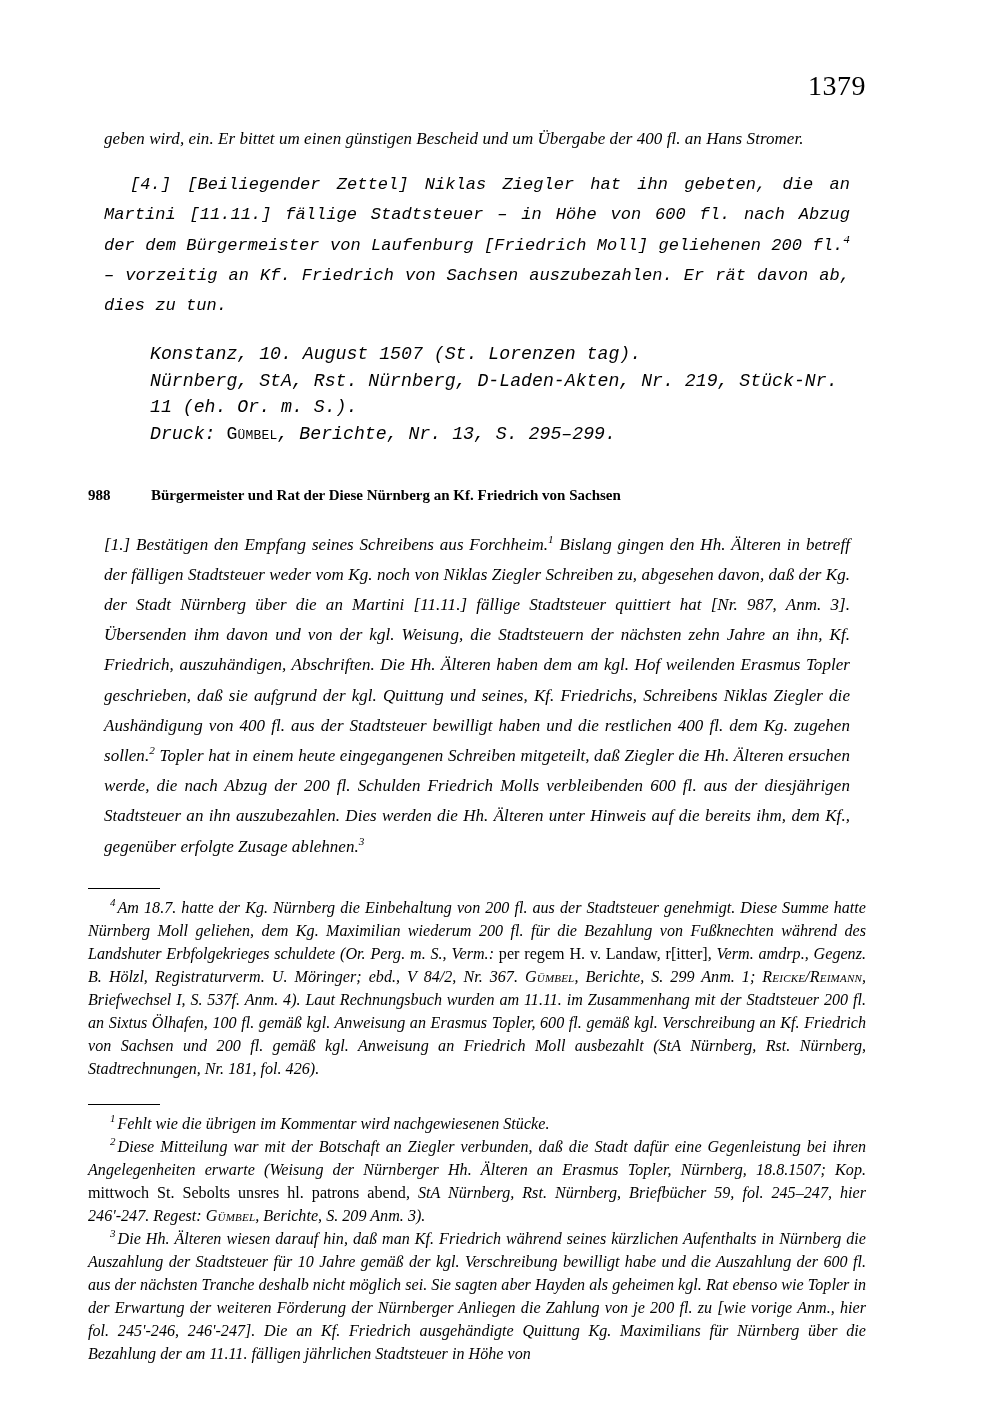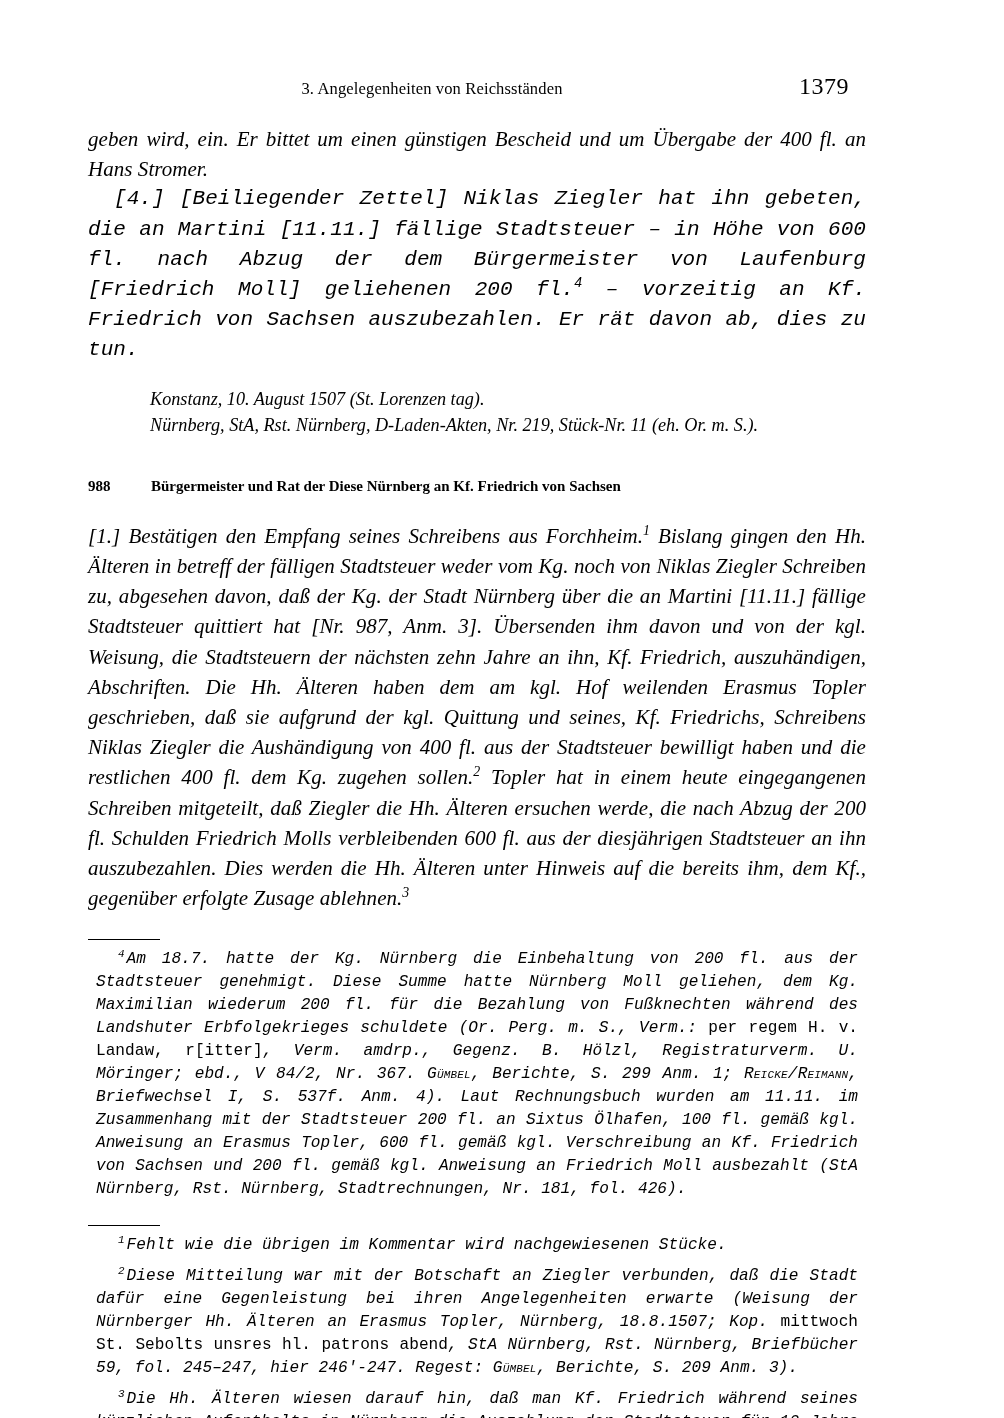--- a/index.html
+++ b/index.html
@@ -35,34 +35,34 @@
   .runhead-title {
     position: absolute;
     left: 0;
     right: 0;
     text-align: center;
     padding-right: 90px;
     letter-spacing: 0.15px;
   }
   .runhead-folio {
     position: absolute;
-    right: 17px;
+    right: 0;
     top: -3px;
-    font-size: 24px;
+    font-size: 28px;
     letter-spacing: 0.5px;
   }
 
   
   .body-para {
     font-style: italic;
-    font-size: 21px;
+    font-size: 17px;
     line-height: 30.2px;
     text-align: justify;
     text-justify: inter-word;
-    margin: 0;
+    margin: 16px;
     letter-spacing: 0.05px;
   }
   .body-para.first { margin-top: 12px; }
   .body-para.indent { text-indent: 26px; }
   .body-para + .body-para { margin-top: 0; font-family: Liberation Mono, monospace; }
 
   .roman { font-style: normal; }
   sup.fn {
     font-size: 0.66em;
     vertical-align: super;
@@ -71,21 +71,21 @@
   }
 
   
   .srcblock {
     margin-top: 20px;
     margin-left: 62px;
     font-style: italic;
     font-size: 18.2px;
     line-height: 26.6px;
   }
-  .srcblock .line { white-space: normal; }
+  .srcblock .line { white-space: normal; font-family: Liberation Mono, monospace; }
   .sc {
     font-variant: small-caps;
     font-style: italic;
     letter-spacing: 0.2px;
   }
   .sc-upright {
     font-variant: small-caps;
     font-style: normal;
     letter-spacing: 0.2px;
   }
@@ -112,53 +112,52 @@
     height: 0;
     border-top: 1.3px solid #000;
     margin: 0 0 7px 0;
   }
   .fn-para {
     font-style: italic;
     font-size: 16.1px;
     line-height: 23.0px;
     text-align: justify;
     text-justify: inter-word;
-    margin: 8px;
+    margin: 0;
     letter-spacing: 0.02px;
-    font-family: Liberation Mono, monospace;
   }
   .fn-para .marker {
     font-size: 0.68em;
     vertical-align: super;
     line-height: 0;
     font-style: italic;
     margin-right: 2px;
   }
   .fn-para.hang { text-indent: 22px; }
   .fn-block-2 { margin-top: 24px; }
   .fn-block-2 .fn-para + .fn-para { margin-top: 0; }
 </style>
 </head>
 <body>
 
 <div class="page">
   <div class="content">
 
     <div class="runhead">
-      <div class="runhead-title">3. Angelegenheiten von Reichsständen</div>
       <div class="runhead-folio">1379</div>
     </div>
 
     <p class="body-para first"><span>geben wird, ein. Er bittet um einen günstigen Bescheid und um Übergabe der 400 fl. an Hans Stromer.</span></p>
 
     <p class="body-para indent"><span>[4.] [Beiliegender Zettel] Niklas Ziegler hat ihn gebeten, die an Martini [11.11.] fällige Stadtsteuer – in Höhe von 600 fl. nach Abzug der dem Bürgermeister von Laufenburg [Friedrich Moll] geliehenen 200 fl.</span><sup class="fn">4</sup><span> – vorzeitig an Kf. Friedrich von Sachsen auszubezahlen. Er rät davon ab, dies zu tun.</span></p>
 
     <div class="srcblock">
       <div class="line">Konstanz, 10. August 1507 (St. Lorenzen tag).</div>
       <div class="line">Nürnberg, StA, Rst. Nürnberg, D-Laden-Akten, Nr. 219, Stück-Nr. 11 (eh. Or. m. S.).</div>
+      <div class="line"><span>Druck: </span><span class="sc-upright">Gümbel</span><span>, Berichte, Nr. 13, S. 295–299.</span></div>
     </div>
 
     <div class="doc-heading">
       <span class="num">988</span>
       <span class="ttl">Bürgermeister und Rat der Diese Nürnberg an Kf. Friedrich von Sachsen</span>
     </div>
 
     <p class="body-para"><span>[1.] Bestätigen den Empfang seines Schreibens aus Forchheim.</span><sup class="fn">1</sup><span> Bislang gingen den Hh. Älteren in betreff der fälligen Stadtsteuer weder vom Kg. noch von Niklas Ziegler Schreiben zu, abgesehen davon, daß der Kg. der Stadt Nürnberg über die an Martini [11.11.] fällige Stadtsteuer quittiert hat [Nr. 987, Anm. 3]. Übersenden ihm davon und von der kgl. Weisung, die Stadtsteuern der nächsten zehn Jahre an ihn, Kf. Friedrich, auszuhändigen, Abschriften. Die Hh. Älteren haben dem am kgl. Hof weilenden Erasmus Topler geschrieben, daß sie aufgrund der kgl. Quittung und seines, Kf. Friedrichs, Schreibens Niklas Ziegler die Aushändigung von 400 fl. aus der Stadtsteuer bewilligt haben und die restlichen 400 fl. dem Kg. zugehen sollen.</span><sup class="fn">2</sup><span> Topler hat in einem heute eingegangenen Schreiben mitgeteilt, daß Ziegler die Hh. Älteren ersuchen werde, die nach Abzug der 200 fl. Schulden Friedrich Molls verbleibenden 600 fl. aus der diesjährigen Stadtsteuer an ihn auszubezahlen. Dies werden die Hh. Älteren unter Hinweis auf die bereits ihm, dem Kf., gegenüber erfolgte Zusage ablehnen.</span><sup class="fn">3</sup></p>
 
     <div class="fn-block">

